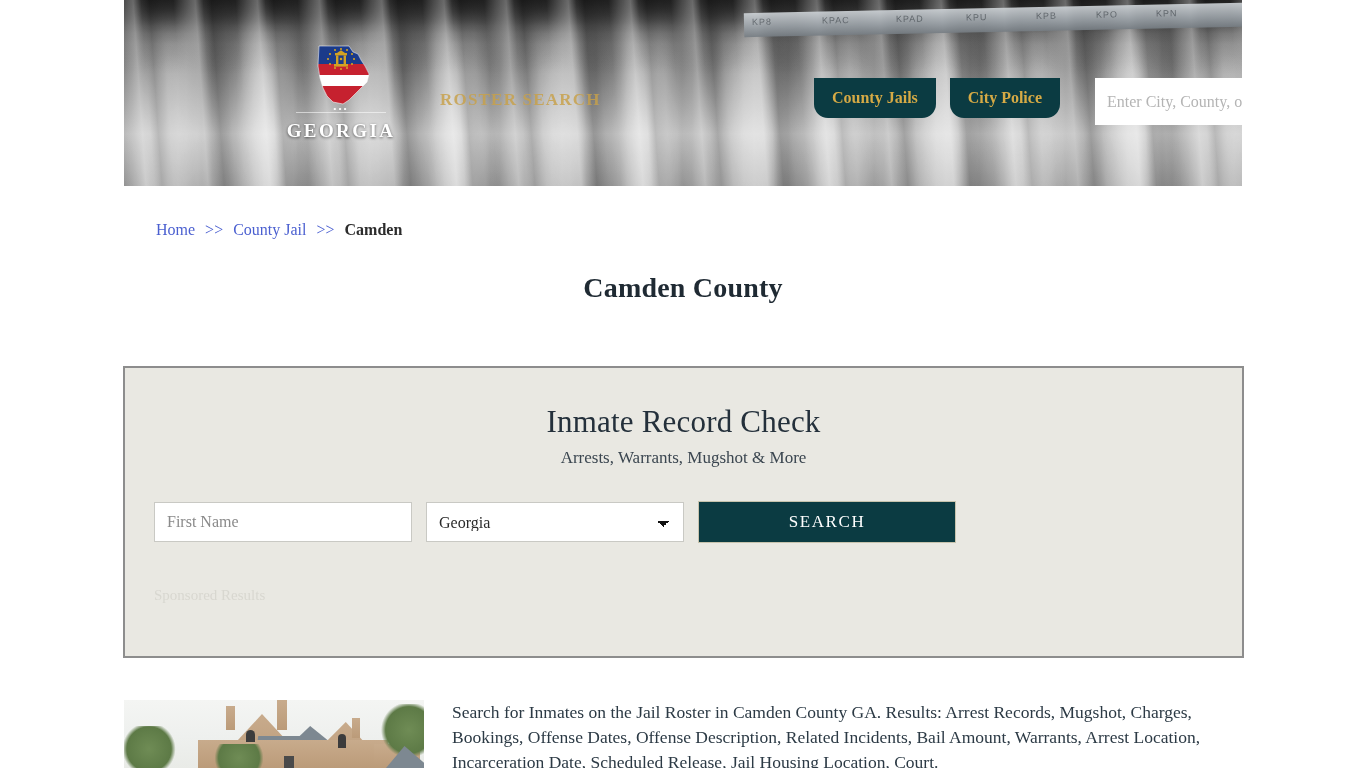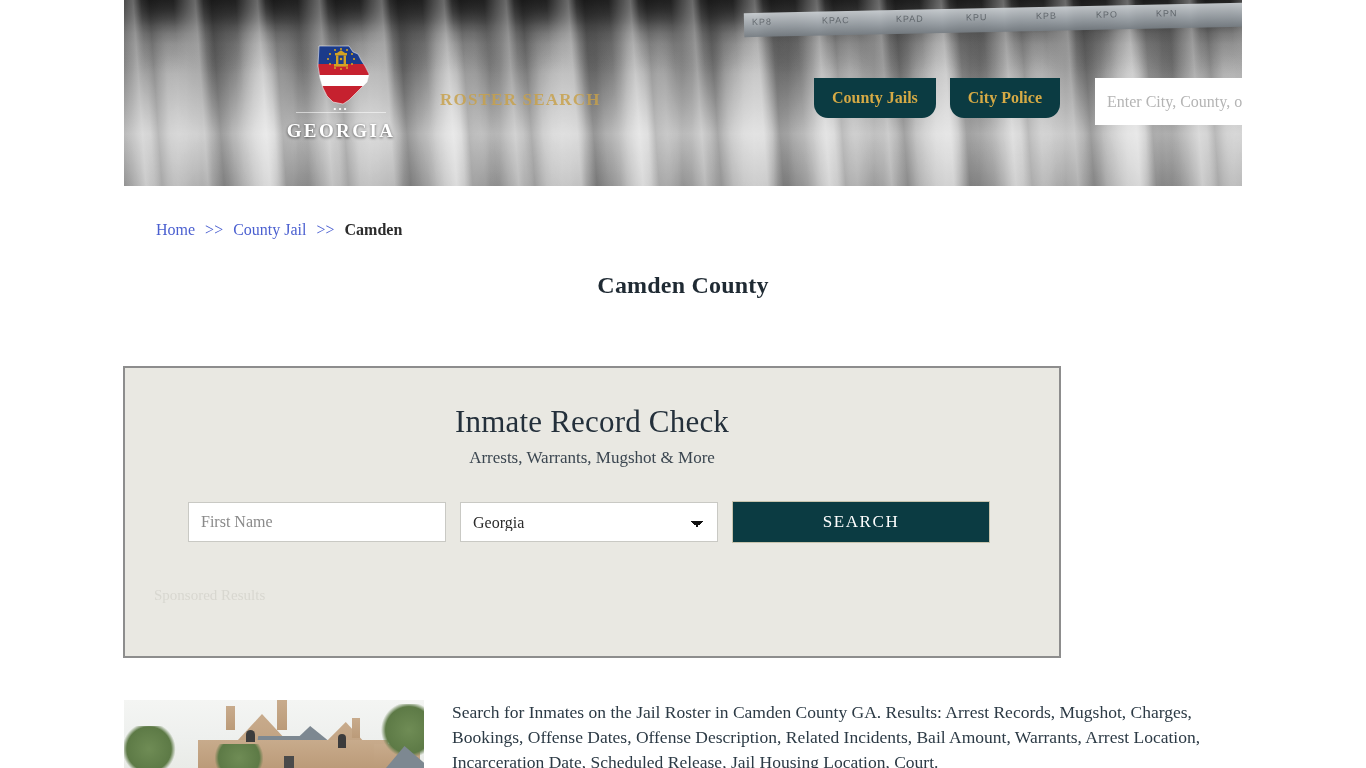--- a/index.html
+++ b/index.html
@@ -199,32 +199,32 @@
   }
   .breadcrumb .sep { color: #4a5fd0; margin: 0 6px; }
   .breadcrumb .current { color: #2c2c2c; font-weight: bold; }
 
   
   .page-title {
     position: absolute;
     left: 0; right: 0;
     top: 272px;
     text-align: center;
-    font-size: 24px;
+    font-size: 28px;
     font-weight: bold;
     color: #1f2a33;
     letter-spacing: .2px;
   }
 
   
   .panel {
     position: absolute;
     left: 123px;
     top: 366px;
-    width: 938px;
+    width: 1121px;
     height: 292px;
     background: #e9e8e2;
     border: 2px solid #8d8d8d;
   }
   .panel-title {
     text-align: center;
     margin-top: 36px;
     font-size: 31px;
     color: #24303b;
     letter-spacing: .2px;
@@ -245,21 +245,21 @@
     height: 40px;
     background: #ffffff;
     border: 1px solid #c9c9c4;
     font-family: "Liberation Serif", serif;
     font-size: 16px;
     color: #555;
     padding: 0 12px;
     outline: none;
   }
   .fld::placeholder { color: #8a8a8a; }
-  .fld-first { width: 258px; margin-left: 34px; }
+  .fld-first { width: 258px; }
   .fld-last  { width: 250px; }
   .fld-state {
     width: 258px;
     appearance: none;
     -webkit-appearance: none;
     background-image:
       linear-gradient(45deg, transparent 50%, #111 50%),
       linear-gradient(135deg, #111 50%, transparent 50%);
     background-position:
       calc(100% - 20px) 18px,

